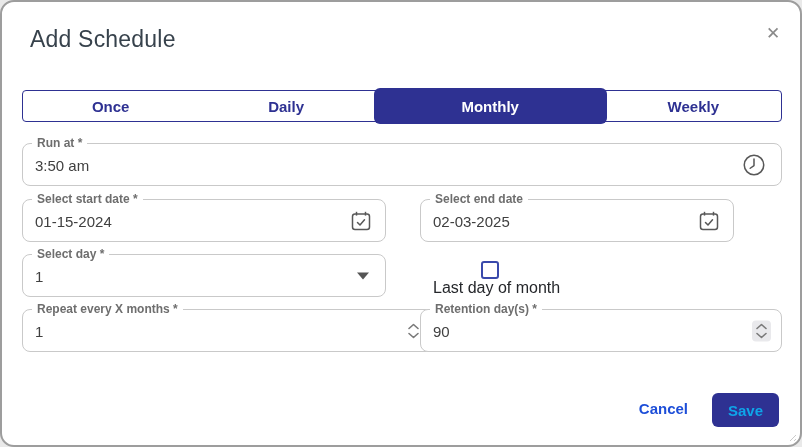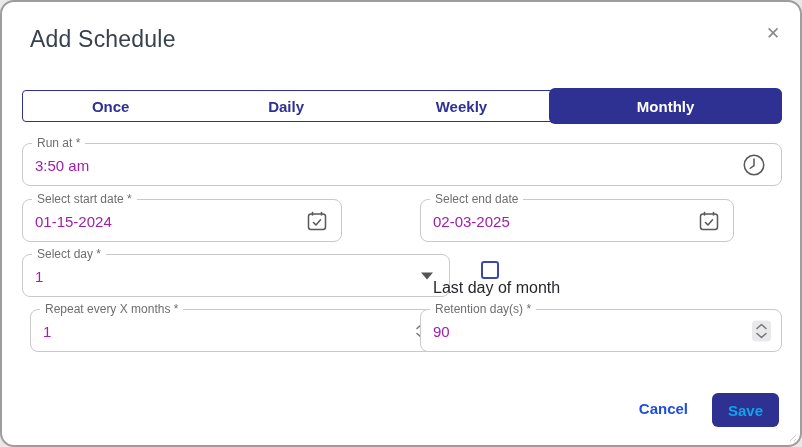--- a/index.html
+++ b/index.html
@@ -11,23 +11,23 @@
   
   .tabbar{position:absolute;left:20px;top:88px;width:760px;height:32px;border:1px solid #2e3192;
     border-radius:4px;display:flex;box-sizing:border-box;background:#fff;}
   .tab{flex:1;display:flex;align-items:center;justify-content:center;font-size:15px;font-weight:bold;
     color:#2e3192;cursor:pointer;}
   .tab.active{background:#2e3192;color:#fff;border-radius:6px;margin:-3px -1px -3px 0;flex-basis:auto;}
   
   .field{position:absolute;height:43px;border:1px solid #c9c9c9;border-radius:8px;background:#fff;
     box-sizing:border-box;display:flex;align-items:center;}
   .float-label{position:absolute;top:-8px;left:9px;background:#fff;padding:0 5px;font-size:12px;
-    color:#6e6e6e;line-height:14px;white-space:nowrap;}
+    color:#6e6e6e;line-height:14px;white-space:nowrap;font-weight:bold;}
   .field-input{flex:1;border:0;outline:none;background:transparent;font-family:"Liberation Sans",sans-serif;
-    font-size:15px;color:#a21caf;padding:2px 0 0 12px;min-width:0;}
+    font-size:15px;color:#404040;padding:2px 0 0 12px;min-width:0;}
   .icon-right{position:absolute;right:12px;top:50%;transform:translateY(-50%);display:flex;
     align-items:center;justify-content:center;cursor:pointer;}
   .caret{width:0;height:0;border-left:6px solid transparent;border-right:6px solid transparent;
     border-top:7px solid #555;margin-right:6px;}
   .spinner{display:flex;flex-direction:column;gap:1px;align-items:center;padding:2px 3px;border-radius:4px;}
   .spinner.bg{background:#e9e9ec;}
   
   .check-row{position:absolute;left:418px;top:259px;display:flex;align-items:center;cursor:pointer;flex-direction:column;}
   .checkbox{width:18px;height:18px;border:2px solid #3949ab;border-radius:3px;background:#fff;box-sizing:border-box;}
   .check-label{margin-left:13px;font-size:16px;color:#25272b;}
@@ -43,36 +43,36 @@
 <body>
 
 <div class="dialog">
 
   <div class="dlg-title">Add Schedule</div>
   <div class="close-btn">✕</div>
 
   <div class="tabbar">
     <div class="tab">Once</div>
     <div class="tab">Daily</div>
+    <div class="tab active">Monthly</div>
     <div class="tab">Weekly</div>
-    <div class="tab active">Monthly</div>
   </div>
 
   <div class="field" style="left:20px;top:141px;width:760px;">
     <span class="float-label">Run at *</span>
     <input class="field-input" value="3:50 am" style="">
     <span class="icon-right" style="right:14px;">
       <svg width="26" height="26" viewBox="0 0 24 24" fill="none" stroke="#585858" stroke-width="1.4">
         <circle cx="12" cy="12" r="9"></circle>
         <polyline points="12,6.5 12,12.5 8.5,15" stroke-linecap="round" stroke-linejoin="round"></polyline>
       </svg>
     </span>
   </div>
 
-  <div class="field" style="left:20px;top:197px;width:320px;">
+  <div class="field" style="left:20px;top:197px;width:364px;">
     <span class="float-label">Select start date *</span>
     <input class="field-input" value="01-15-2024" style="">
     <span class="icon-right">
       <svg width="24" height="24" viewBox="0 0 24 24" fill="none" stroke="#585858" stroke-width="1.5">
         <rect x="3.5" y="5" width="17" height="15.5" rx="2.5"></rect>
         <line x1="7.5" y1="2.8" x2="7.5" y2="6.6"></line>
         <line x1="16.5" y1="2.8" x2="16.5" y2="6.6"></line>
         <polyline points="8.5,13.5 11,16 15.5,10.8" stroke-linecap="round" stroke-linejoin="round"></polyline>
       </svg>
     </span>
@@ -84,34 +84,34 @@
     <span class="icon-right">
       <svg width="24" height="24" viewBox="0 0 24 24" fill="none" stroke="#585858" stroke-width="1.5">
         <rect x="3.5" y="5" width="17" height="15.5" rx="2.5"></rect>
         <line x1="7.5" y1="2.8" x2="7.5" y2="6.6"></line>
         <line x1="16.5" y1="2.8" x2="16.5" y2="6.6"></line>
         <polyline points="8.5,13.5 11,16 15.5,10.8" stroke-linecap="round" stroke-linejoin="round"></polyline>
       </svg>
     </span>
   </div>
 
-  <div class="field" style="left:20px;top:252px;width:428px;">
+  <div class="field" style="left:20px;top:252px;width:364px;">
     <span class="float-label">Select day *</span>
     <input class="field-input" value="1" style="">
     <span class="icon-right" style="right:10px;">
       <span class="caret"></span>
     </span>
   </div>
 
   <div class="check-row">
     <span class="checkbox"></span>
     <span class="check-label">Last day of month</span>
   </div>
 
-  <div class="field" style="left:20px;top:307px;width:412px;margin-left:8px;">
+  <div class="field" style="left:20px;top:307px;width:412px;">
     <span class="float-label">Repeat every X months *</span>
     <input class="field-input" value="1" style="">
     <span class="icon-right" style="right:10px;">
       <span class="spinner">
         <svg width="13" height="8" viewBox="0 0 13 8" fill="none" stroke="#7a7a7a" stroke-width="1.6">
             <polyline points="2,6 6.5,2 11,6" stroke-linecap="round" stroke-linejoin="round"></polyline>
           </svg>
         <svg width="13" height="8" viewBox="0 0 13 8" fill="none" stroke="#7a7a7a" stroke-width="1.6">
             <polyline points="2,2 6.5,6 11,2" stroke-linecap="round" stroke-linejoin="round"></polyline>
           </svg>

